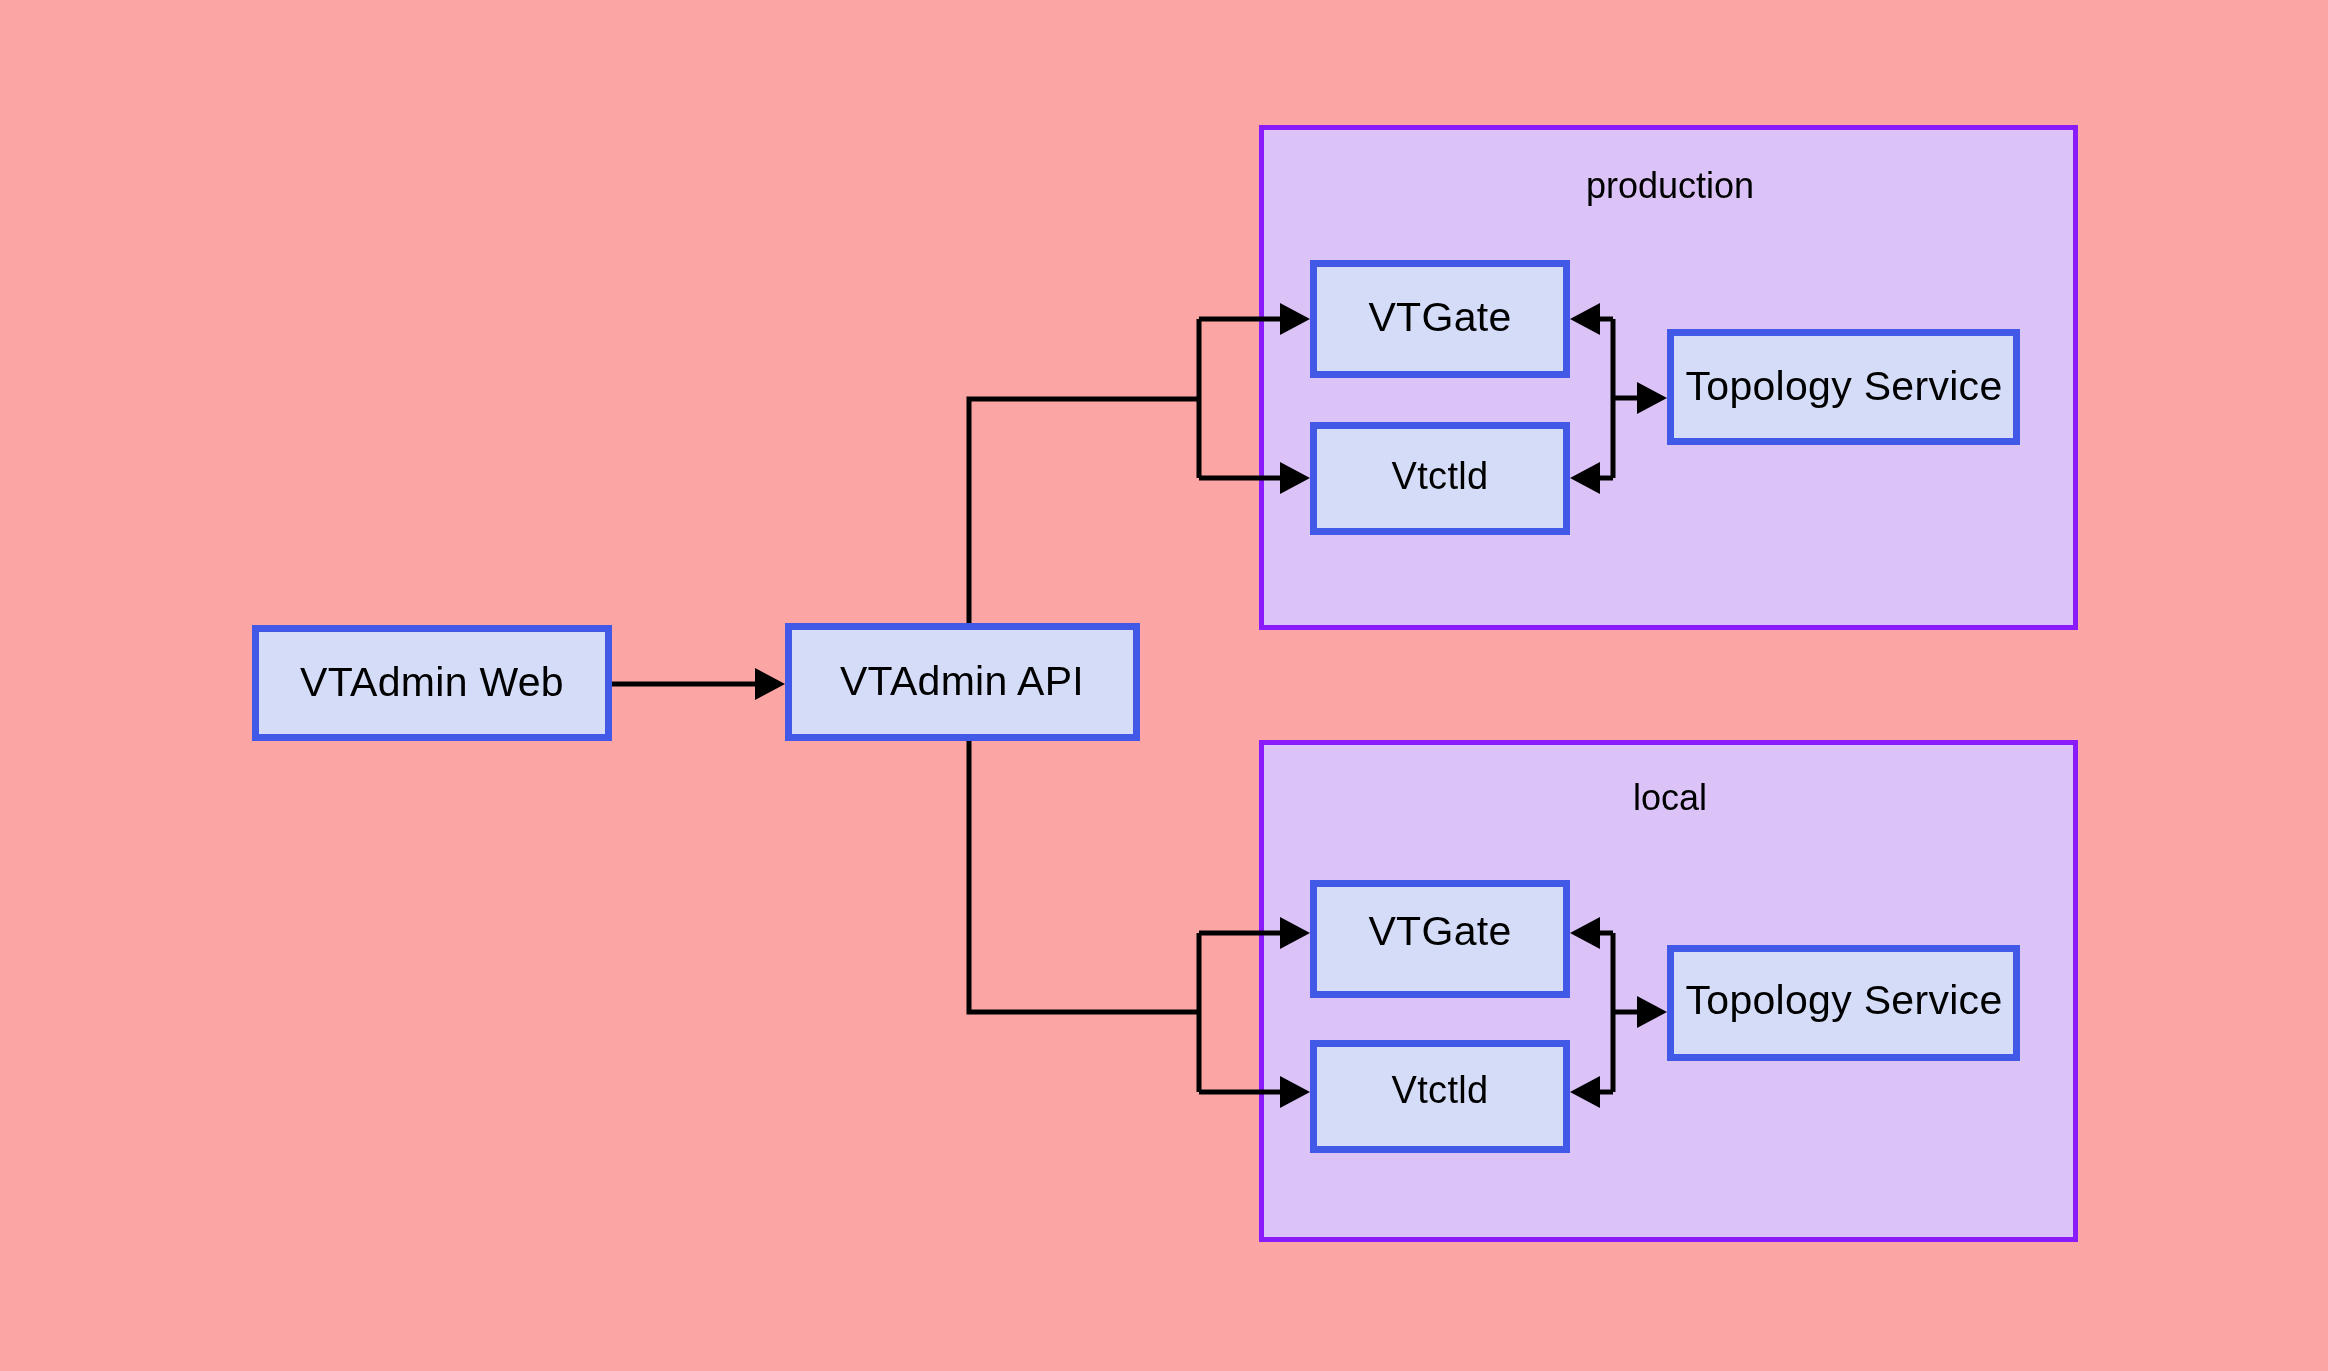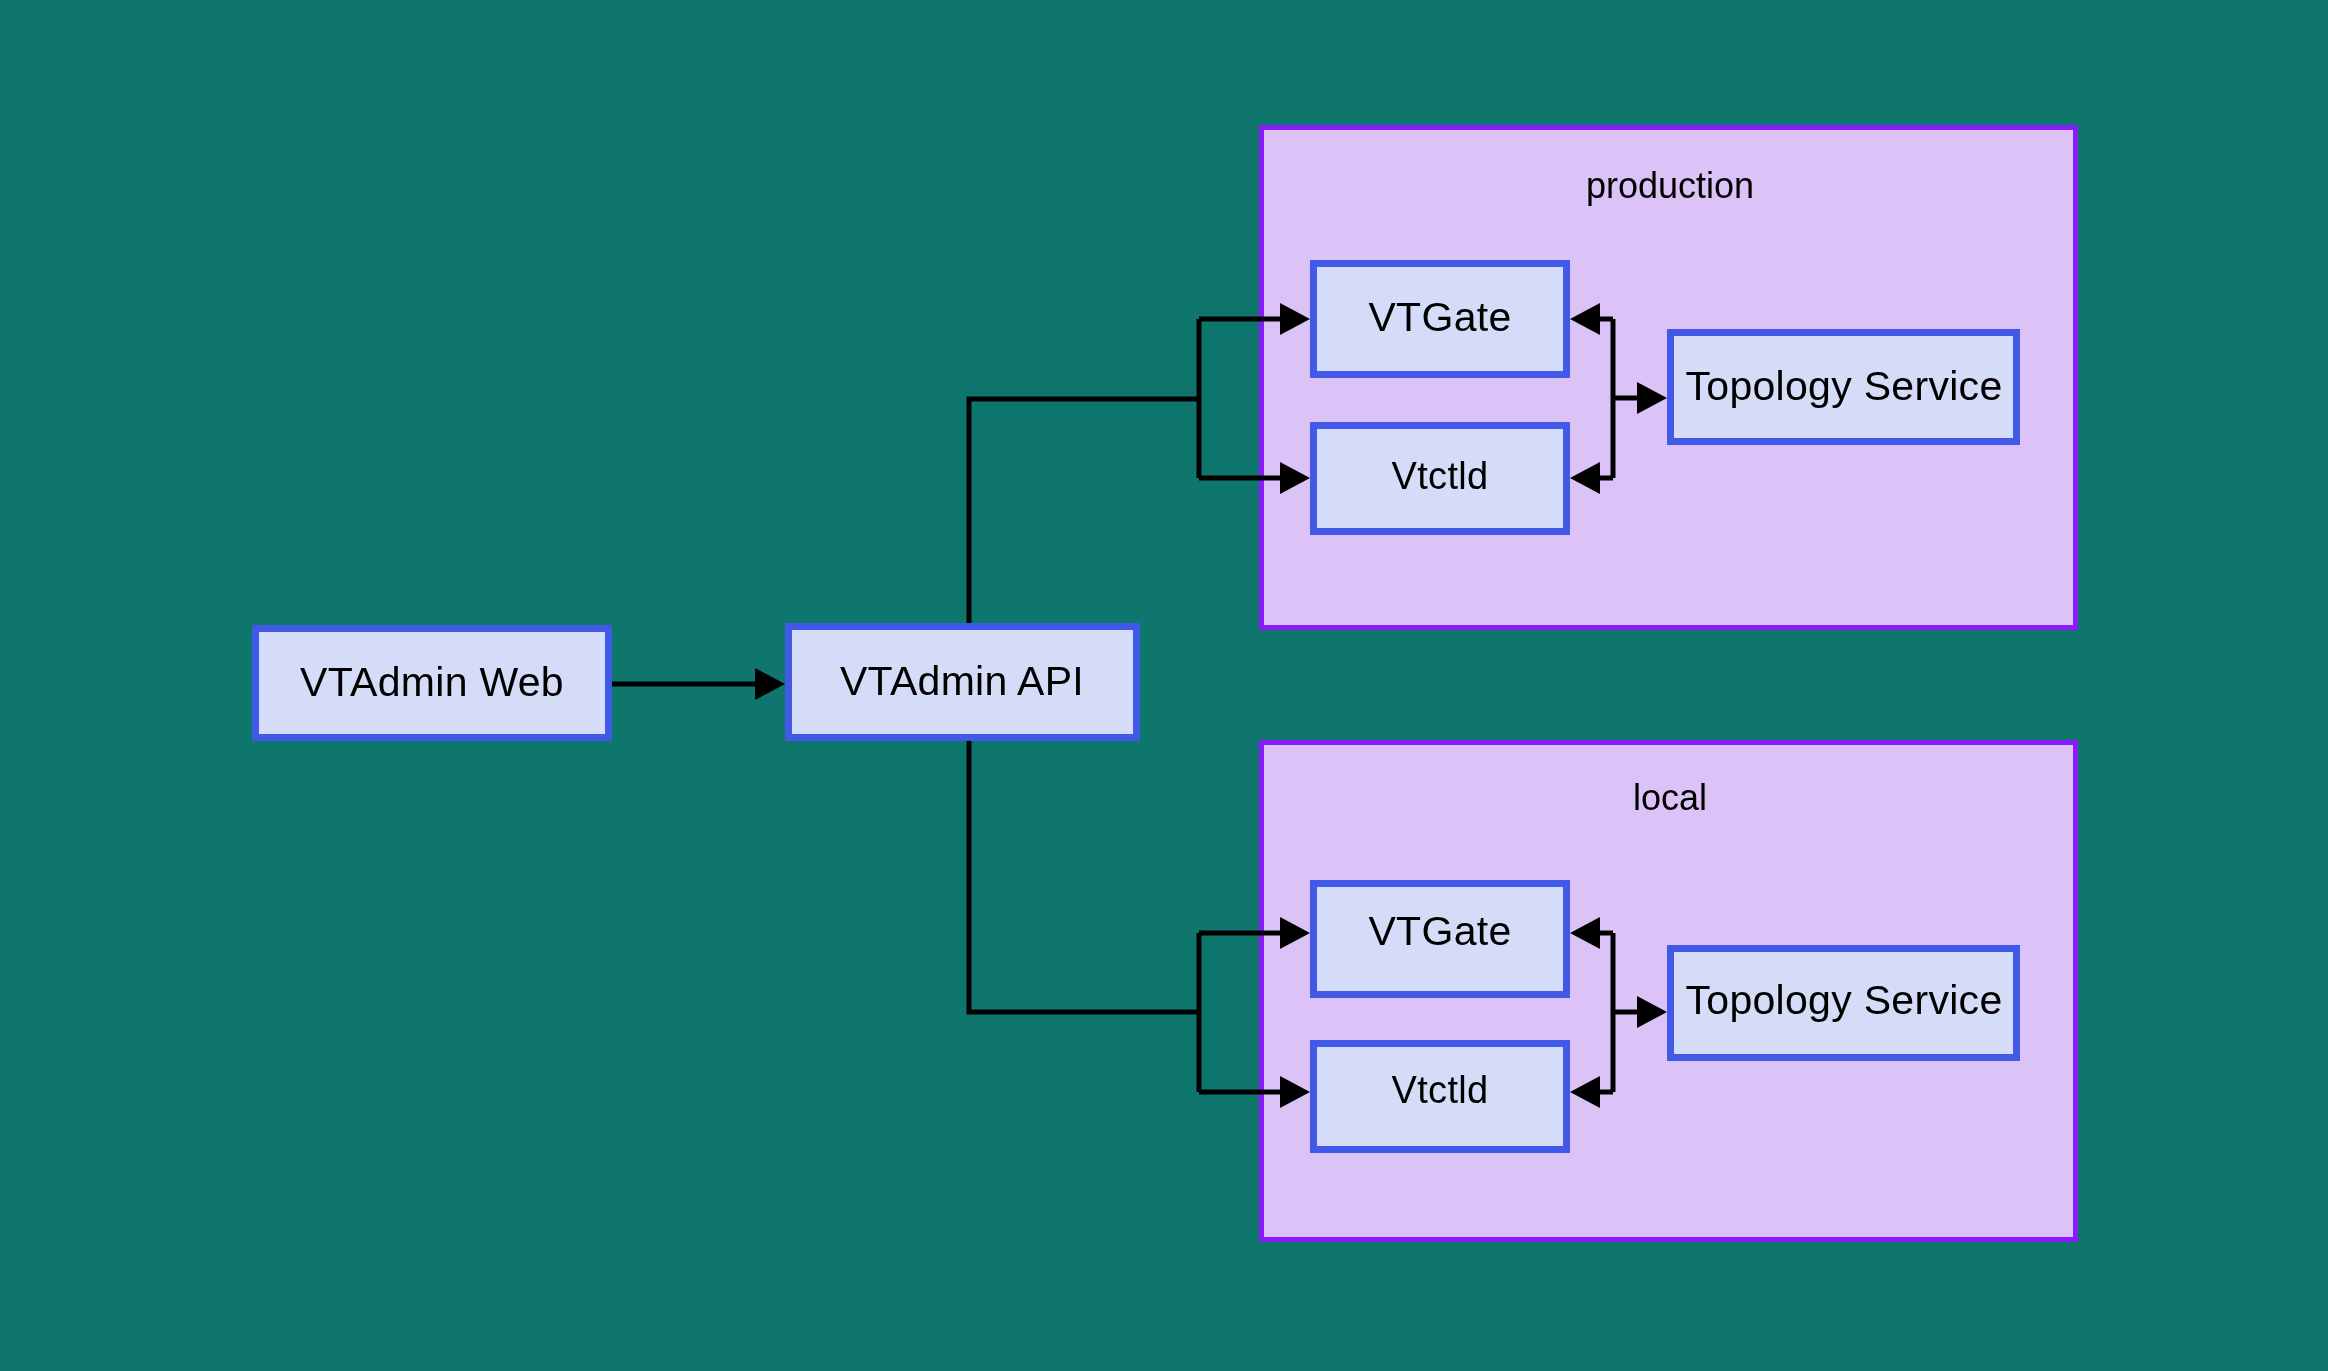--- a/index.html
+++ b/index.html
@@ -11,21 +11,21 @@
   body {
     width: 2328px;
     height: 1371px;
     font-family: "Liberation Sans", sans-serif;
     overflow: hidden;
   }
   #diagram-root {
     position: relative;
     width: 2328px;
     height: 1371px;
-    background: #0f766e;
+    background: #fca5a5;
   }
   svg#diagram-svg {
     display: block;
     width: 2328px;
     height: 1371px;
   }
   .node-rect {
     fill: #d5dcf8;
     stroke: #4259e8;
     stroke-width: 7;

